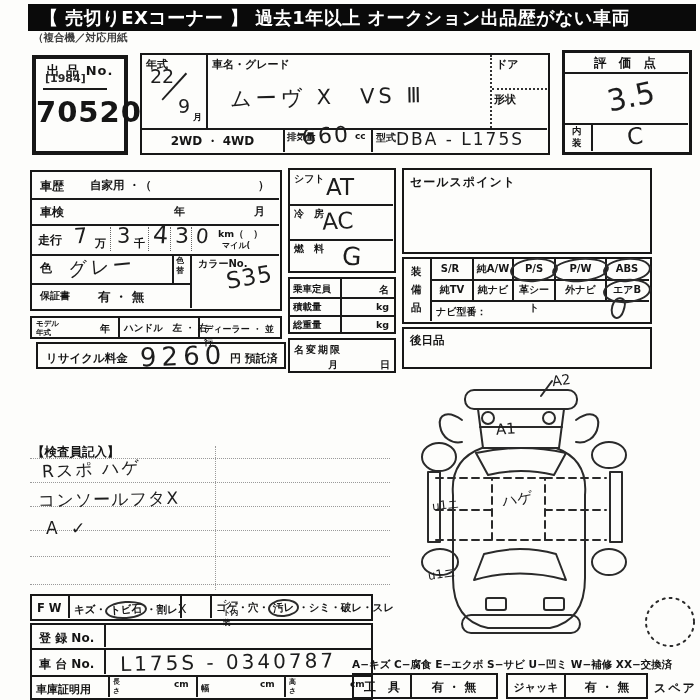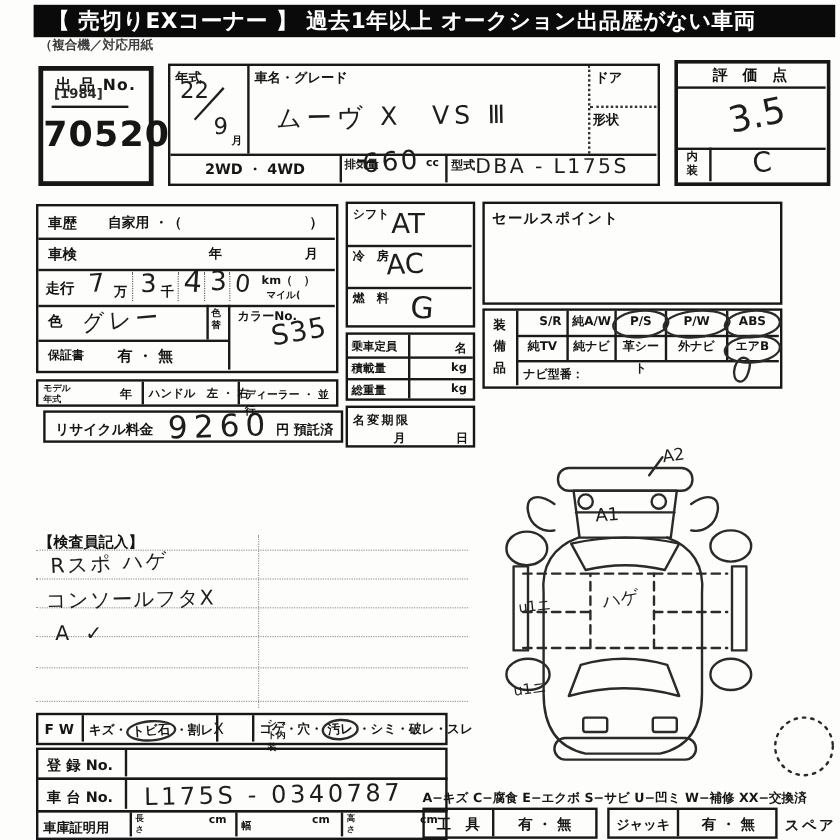--- a/index.html
+++ b/index.html
@@ -167,36 +167,39 @@
   <div class="box" style="left:402px;top:257px;width:250px;height:67px;border-width:2.5px;">
     <div class="ln" style="left:26px;top:0;width:2px;height:62px;"></div>
     <div class="ln" style="left:26px;top:20px;width:219px;height:2px;"></div>
     <div class="ln" style="left:26px;top:41px;width:219px;height:2px;"></div>
     <div class="ln" style="left:68px;top:0;width:2px;height:41px;"></div>
     <div class="ln" style="left:108px;top:0;width:2px;height:41px;"></div>
     <div class="ln" style="left:150px;top:0;width:2px;height:41px;"></div>
     <div class="ln" style="left:201px;top:0;width:2px;height:41px;"></div>
     <div class="abs stack" style="left:7px;top:4px;width:12px;font-size:10.5px;line-height:1.7;">装備品</div>
 
-    <span class="eq-cell" style="left:28px;top:1px;width:36px;text-align:right;">S/R</span>
+    <span class="eq-cell" style="left:28px;top:1px;width:36px;">S/R</span>
     <span class="eq-cell" style="left:70px;top:1px;width:38px;">純A/W</span>
     <span class="eq-cell eq-circled" style="left:110px;top:1px;width:40px;">P/S</span>
     <span class="eq-cell eq-circled" style="left:152px;top:1px;width:49px;">P/W</span>
     <span class="eq-cell eq-circled" style="left:203px;top:1px;width:40px;">ABS</span>
 
     <span class="eq-cell" style="left:28px;top:22px;width:40px;">純TV</span>
     <span class="eq-cell" style="left:70px;top:22px;width:38px;">純ナビ</span>
     <span class="eq-cell" style="left:110px;top:22px;width:40px;">革シート</span>
     <span class="eq-cell" style="left:152px;top:22px;width:49px;">外ナビ</span>
     <span class="eq-cell eq-circled" style="left:203px;top:22px;width:40px;">エアB</span>
 
     <div class="abs" style="left:207px;top:38px;width:14px;height:22px;border:2px solid #2b2b2b;border-radius:55% 45% 50% 60%;transform:rotate(16deg);"></div>
     <div class="abs lbl" style="left:32px;top:46px;font-size:10px;">ナビ型番：</div>
   </div>
 
+  <div class="box" style="left:402px;top:327px;width:250px;height:42px;border-width:2.5px;">
+    <div class="abs lbl" style="left:6px;top:4px;font-size:11.5px;">後日品</div>
+  </div>
 
   <div class="abs lbl" style="left:32px;top:444px;font-size:12.5px;">【検査員記入】</div>
   <div class="dln" style="left:30px;top:458px;width:360px;border-top:1.5px dotted #9a9a9a;"></div>
   <div class="dln" style="left:30px;top:482px;width:360px;border-top:1.5px dotted #9a9a9a;"></div>
   <div class="dln" style="left:30px;top:506px;width:360px;border-top:1.5px dotted #9a9a9a;"></div>
   <div class="dln" style="left:30px;top:530px;width:360px;border-top:1.5px dotted #9a9a9a;"></div>
   <div class="dln" style="left:30px;top:556px;width:360px;border-top:1.5px dotted #9a9a9a;"></div>
   <div class="dln" style="left:30px;top:584px;width:360px;border-top:1.5px dotted #9a9a9a;"></div>
   <div class="dln" style="left:215px;top:446px;height:144px;border-left:1.5px dotted #9a9a9a;"></div>
   <div class="abs hw note" style="left:42px;top:458px;font-size:17px;letter-spacing:2px;transform:rotate(-3deg);">Rスポ ハゲ</div>

